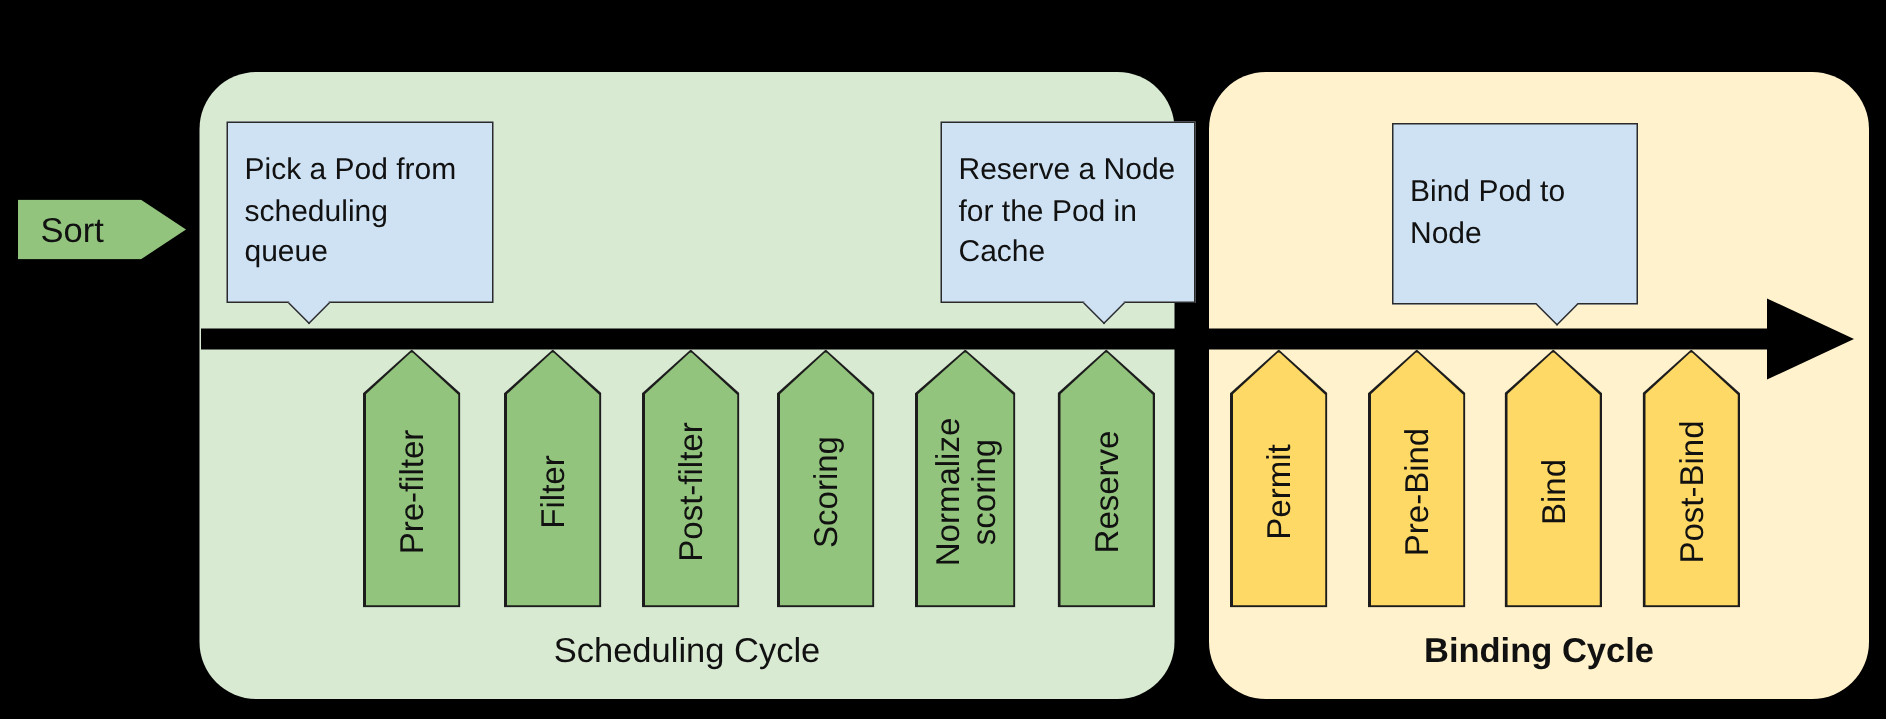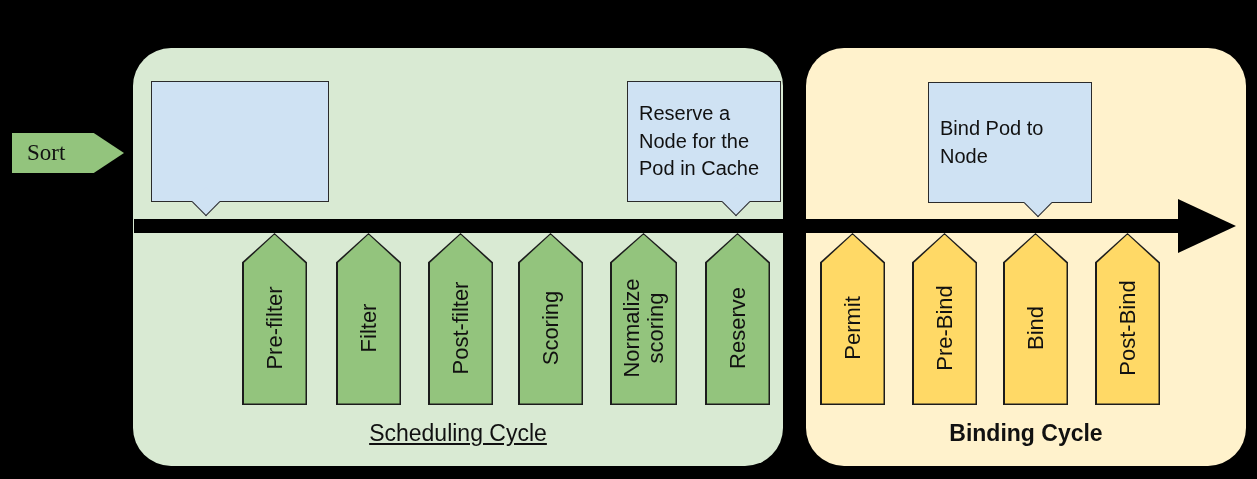--- a/index.html
+++ b/index.html
@@ -15,21 +15,20 @@
   .cycle-box.green{left:133px;width:650px;background:#d9ead3;}
   .cycle-box.yellow{left:806px;width:440px;background:#fff2cc;}
 
   
   .sort-arrow{
     position:absolute;left:12px;top:133px;width:112px;height:40px;
     background:#93c47d;
     clip-path:polygon(0 0,73% 0,100% 50%,73% 100%,0 100%);
     display:flex;align-items:center;padding-left:15px;box-sizing:border-box;
     font-size:23px;
-    font-family:Liberation Serif, serif;
   }
 
   
   .timeline-shaft{position:absolute;left:134px;top:219px;width:1046px;height:14px;background:#000;}
   .timeline-head{
     position:absolute;left:1178px;top:199px;width:0;height:0;
     border-top:27px solid transparent;border-bottom:27px solid transparent;
     border-left:58px solid #000;
   }
 
@@ -56,43 +55,44 @@
   .pent.yellow{--fill:#ffd966;}
   .plabel{
     position:absolute;left:50%;top:55%;z-index:2;
     transform:translate(-50%,-50%) rotate(-90deg);
     white-space:nowrap;font-size:22px;
   }
   .plabel.wrap{white-space:normal;width:150px;text-align:center;line-height:1.08;}
 
   
   .cycle-title{position:absolute;top:420px;text-align:center;font-size:23px;}
-  .cycle-title.green-t{left:133px;width:650px;text-decoration:underline;}
+  .cycle-title.green-t{left:133px;width:650px;}
   .cycle-title.yellow-t{left:806px;width:440px;font-weight:bold;}
 </style>
 </head>
 <body>
 
 <div class="stage">
 
   <div class="cycle-box green"></div>
   <div class="cycle-box yellow"></div>
 
   <div class="timeline-shaft"></div>
   <div class="timeline-head"></div>
 
   <div class="sort-arrow">
     <span>Sort</span>
   </div>
 
   <div class="callout" style="left:151px;top:81px;width:178px;height:121px">
+    <div>Pick a Pod from scheduling queue</div>
     <div class="callout-tail" style="left:44px"></div>
   </div>
 
-  <div class="callout" style="left:627px;top:81px;width:154px;height:121px">
+  <div class="callout" style="left:627px;top:81px;width:170px;height:121px">
     <div>Reserve a Node for the Pod in Cache</div>
     <div class="callout-tail" style="left:98px"></div>
   </div>
 
   <div class="callout" style="left:928px;top:82px;width:164px;height:121px">
     <div>Bind Pod to Node</div>
     <div class="callout-tail" style="left:99px"></div>
   </div>
 
   <div class="pent green" style="left:242px">

